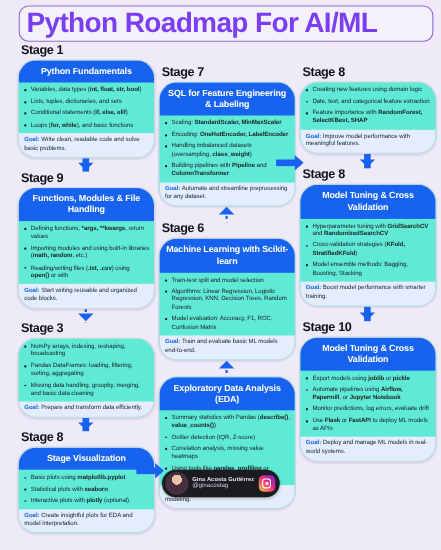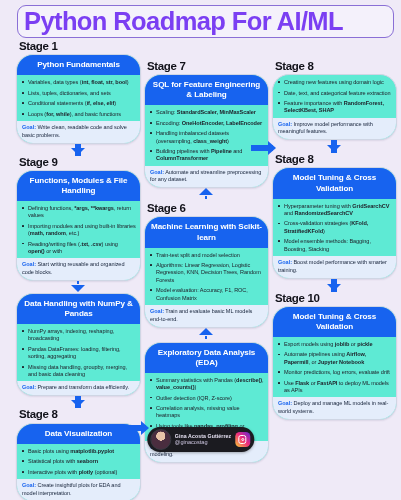--- a/index.html
+++ b/index.html
@@ -149,22 +149,22 @@
           </div>
         </div>
       </div>
 
       <div style="position:relative;height:12px;">
         <div class="vdash" style="left:61px;top:0;height:12px;"></div>
         <div class="arrow-down" style="left:55px;top:4px;"></div>
       </div>
 
       <div class="stage-block">
-        <div class="card">
-          <div class="card-head">Data Handling with NumPy &amp; Pandas</div>
+        <div class="stage-label">Stage 3</div>
+        <div class="card">
           <div class="card-body">
             <ul class="bullets">
                 <li>NumPy arrays, indexing, reshaping, broadcasting</li>
                 <li>Pandas DataFrames: loading, filtering, sorting, aggregating</li>
                 <li>Missing data handling, groupby, merging, and basic data cleaning</li>
               </ul>
           </div>
           <div class="goal">
             <b>Goal:</b>
             <span>Prepare and transform data efficiently.</span>
@@ -173,21 +173,21 @@
       </div>
 
       <div style="position:relative;height:12px;">
         <div class="vconn" style="left:59px;top:0;height:12px;"></div>
         <div class="arrow-down" style="left:55px;top:4px;"></div>
       </div>
 
       <div class="stage-block">
         <div class="stage-label">Stage 8</div>
         <div class="card">
-          <div class="card-head">Data Visualization</div>
+          <div class="card-head">Stage Visualization</div>
           <div class="card-body">
             <ul class="bullets">
                 <li>Basic plots using <b>matplotlib.pyplot</b></li>
                 <li>Statistical plots with <b>seaborn</b></li>
                 <li>Interactive plots with <b>plotly</b> (optional)</li>
               </ul>
           </div>
           <div class="goal">
             <b>Goal:</b>
             <span>Create insightful plots for EDA and model interpretation.</span>

